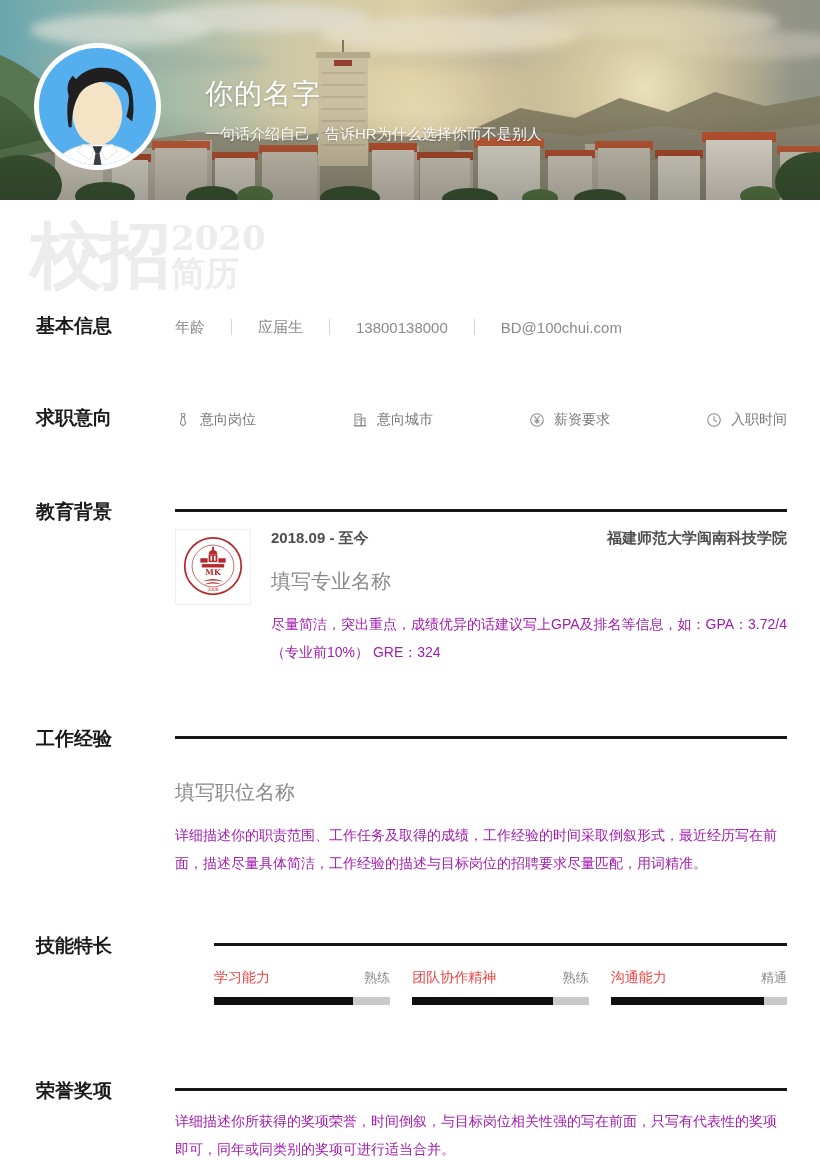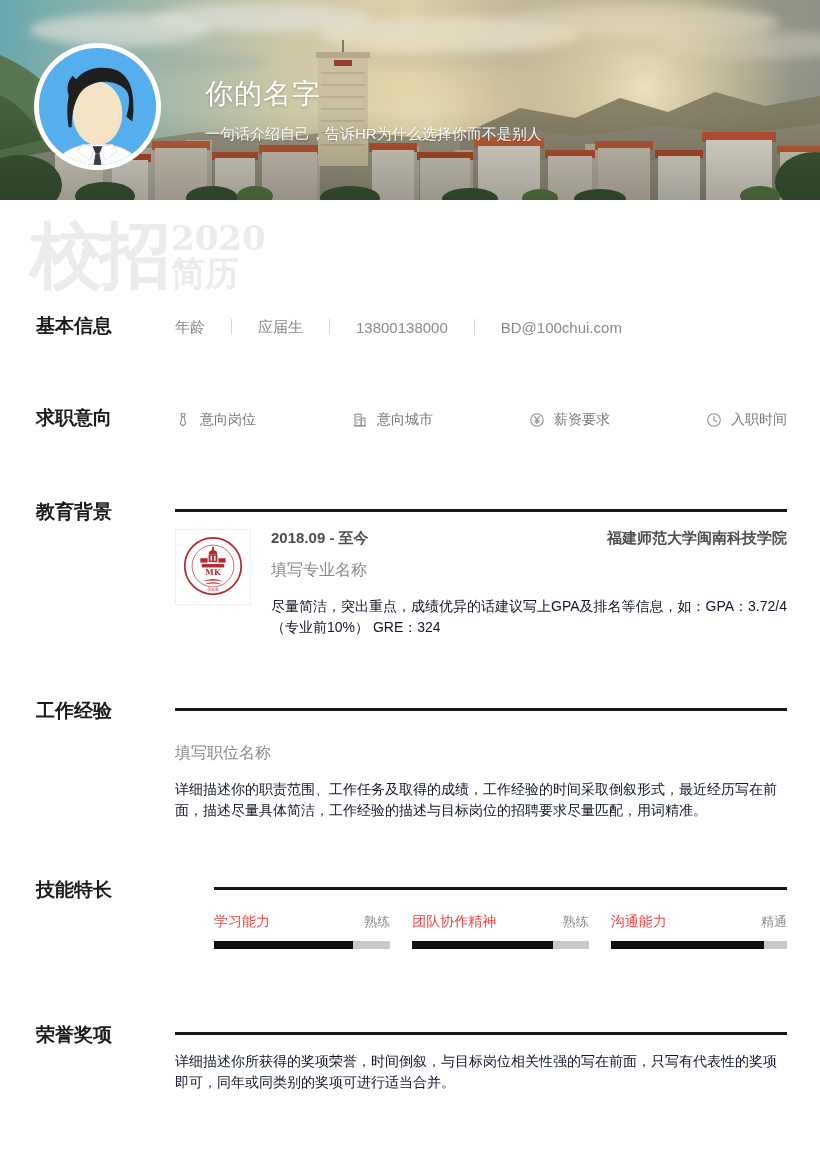--- a/index.html
+++ b/index.html
@@ -42,22 +42,22 @@
   .intent-list { display:flex; justify-content:space-between; padding-top:3px; }
   .intent-item { display:flex; align-items:center; gap:9px; font-size:14px; color:#787878; }
   .intent-item svg { display:block; }
 
   
   .entry { margin-top:17px; display:flex; }
   .school-logo { width:76px; height:76px; flex:none; margin-right:20px; background:#fff; border:1px solid #efefef; }
   .school-logo svg { display:block; width:100%; height:100%; }
   .entry-main { flex:1; min-width:0; }
   .entry-head { display:flex; justify-content:space-between; align-items:baseline; font-size:15px; font-weight:700; color:#4e4e4e; }
-  .entry-sub { margin-top:12px; font-size:16px; color:#8a8a8a; }
-  .entry-desc { margin-top:15px; font-size:14px; color:#0f172a; line-height:21px; }
+  .entry-sub { margin-top:20px; font-size:20px; color:#8a8a8a; }
+  .entry-desc { margin-top:15px; font-size:14px; color:#a21caf; line-height:28px; }
   .entry.no-logo { margin-top:20px; }
 
   
   .skills-list { display:flex; gap:22px; margin-top:23px; }
   .skill { flex:1; min-width:0; }
   .skill-head { display:flex; justify-content:space-between; align-items:baseline; }
   .skill-name { font-size:14px; color:#ef4444; }
   .skill-level { font-size:13px; color:#8a8a8a; }
   .skill-bar { margin-top:10px; height:8px; background:#c9c9c9; }
   .skill-fill { height:100%; background:#101010; }

